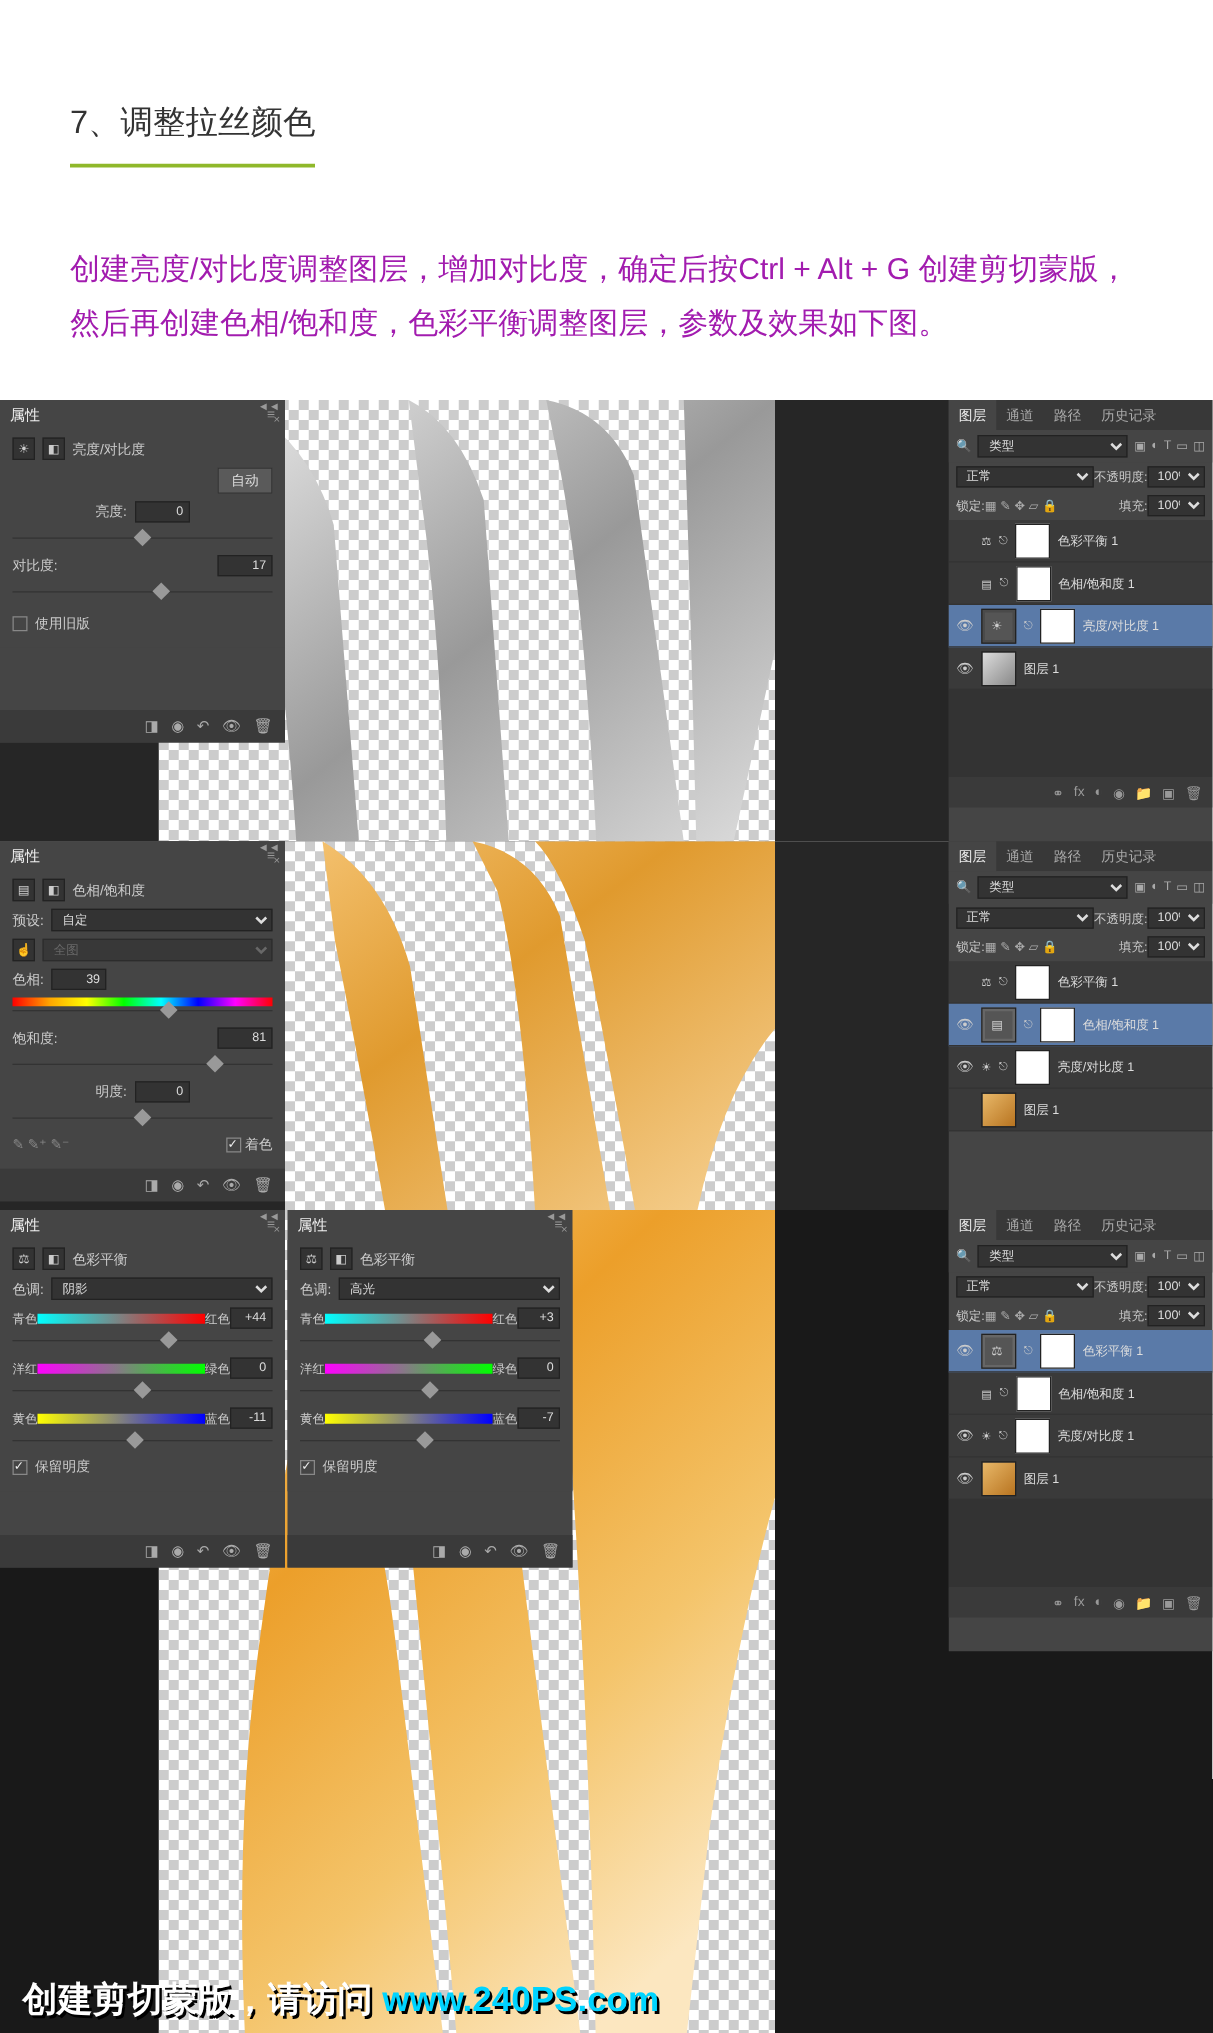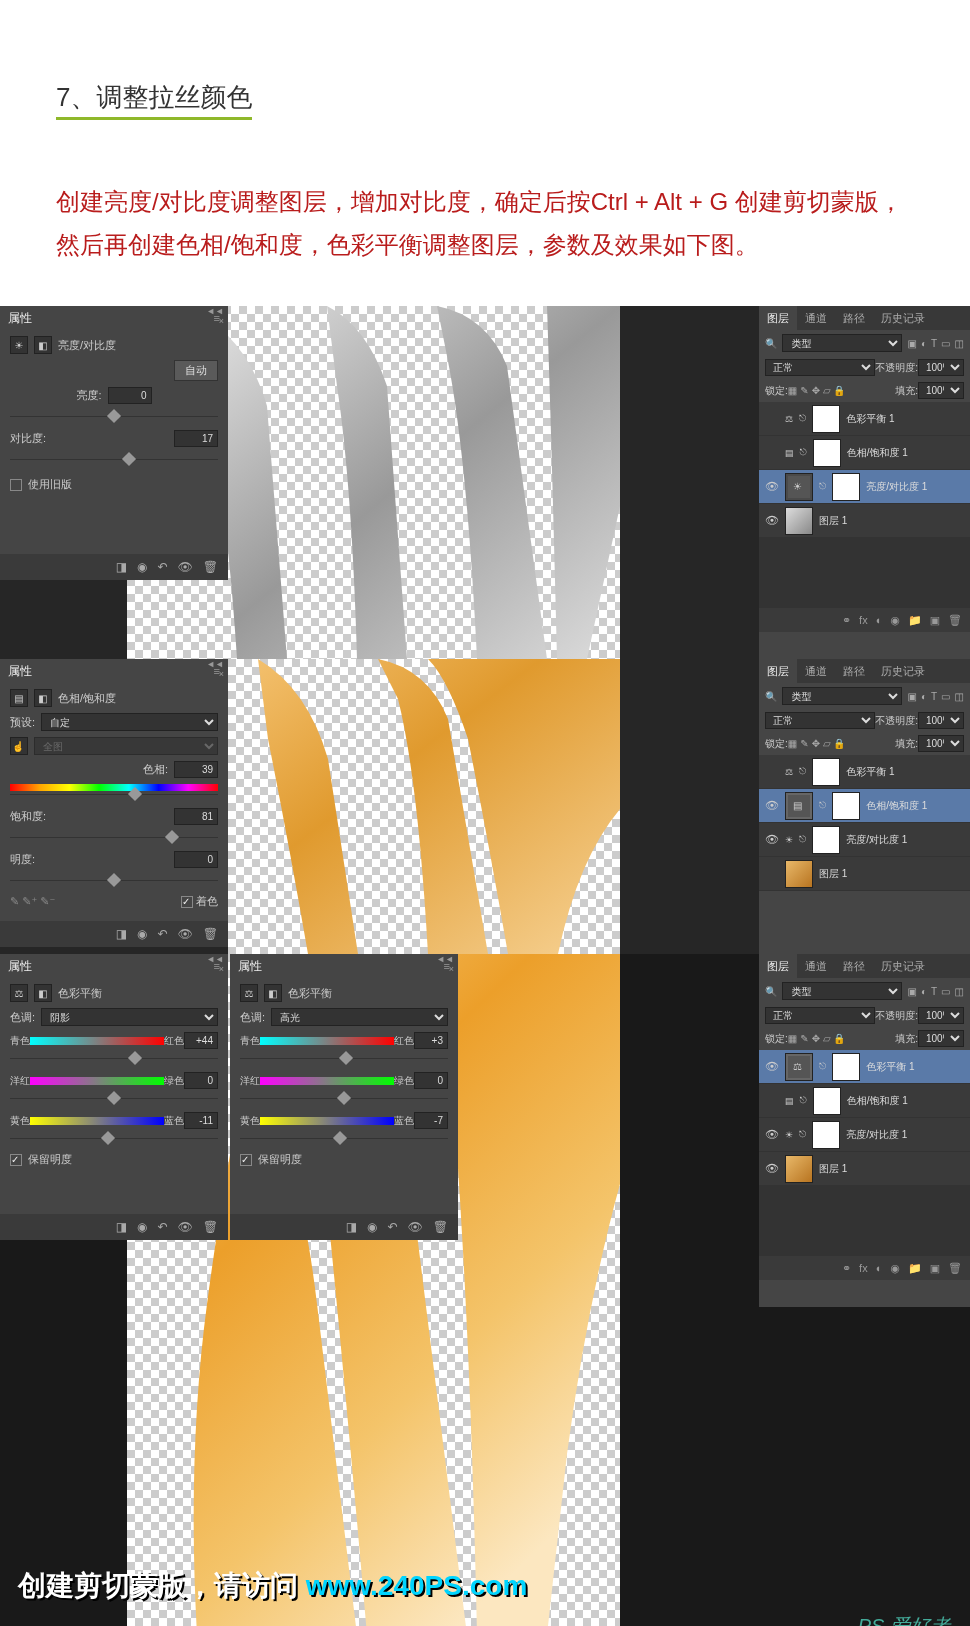--- a/index.html
+++ b/index.html
@@ -1,19 +1,19 @@
 <!DOCTYPE html>
 <html><head>
 <meta charset="utf-8">
 <style>
 *{margin:0;padding:0;box-sizing:border-box;font-family:"Microsoft YaHei",sans-serif}
 body{background:#fff;width:970px}
 .page-header{padding:80px 56px 40px}
-.step-title{font-size:26px;color:#333;border-bottom:3px solid #8fb82a;display:inline-block;padding-bottom:2px;font-weight:500}
-.step-desc{font-size:24px;color:#b91c1c;line-height:1.8;margin-top:60px}
+.step-title{font-size:26px;color:#333;border-bottom:3px solid #8fb82a;display:inline-block;padding-bottom:16px;font-weight:500}
+.step-desc{font-size:24px;color:#a21caf;line-height:1.8;margin-top:60px}
 .ps-section{position:relative}
 .canvas-area{position:absolute;background-image:repeating-conic-gradient(#fff 0 25%,#ccc 0 50%);background-size:16px 16px}
 
 
 .panel{position:absolute;background:#454545;color:#ccc;font-size:11px}
 .panel-collapse{position:absolute;top:0;right:0;width:28px;height:12px;color:#999;font-size:9px;text-align:right;padding-right:4px}
 .panel-title-bar{height:24px;display:flex;align-items:center;padding:0 8px;justify-content:space-between}
 .panel-tab{color:#eee;font-size:12px}
 .panel-menu{color:#999}
 .panel-body{background:#454545;padding:6px 10px}
@@ -229,36 +229,36 @@
           <span>色相/饱和度</span>
         </div>
       <div class="prop-row">
           <span>预设:</span>
           <select class="lp-select" style="flex:1"><option>自定</option></select>
         </div>
       <div class="prop-row">
           <span class="icon-tile">☝</span>
           <select class="lp-select" style="flex:1;color:#777" disabled=""><option>全图</option></select>
         </div>
-      <div class="prop-row" style="justify-content:flex-end">
+      <div class="prop-row" style="justify-content:flex-start">
           <span>色相:</span>
           <input class="input-box" value="39" style="">
         </div>
       <div class="hue-bar"></div>
         <div class="slider-track" style="margin-top:-3px">
           <div class="slider-thumb" style="left:60%"></div>
         </div>
       <div class="prop-row" style="justify-content:space-between">
           <span>饱和度:</span>
           <input class="input-box" value="81" style="">
         </div>
       <div class="slider-track">
           <div class="slider-thumb" style="left:78%"></div>
         </div>
-      <div class="prop-row" style="justify-content:space-between">
+      <div class="prop-row" style="justify-content:center">
           <span>明度:</span>
           <input class="input-box" value="0" style="">
         </div>
       <div class="slider-track">
           <div class="slider-thumb" style="left:50%"></div>
         </div>
       <div class="prop-row">
           <span style="font-size:11px;color:#888">✎ ✎⁺ ✎⁻</span>
           <span style="margin-left:auto"><span class="checkbox checked"></span> <span>着色</span></span>
         </div>

